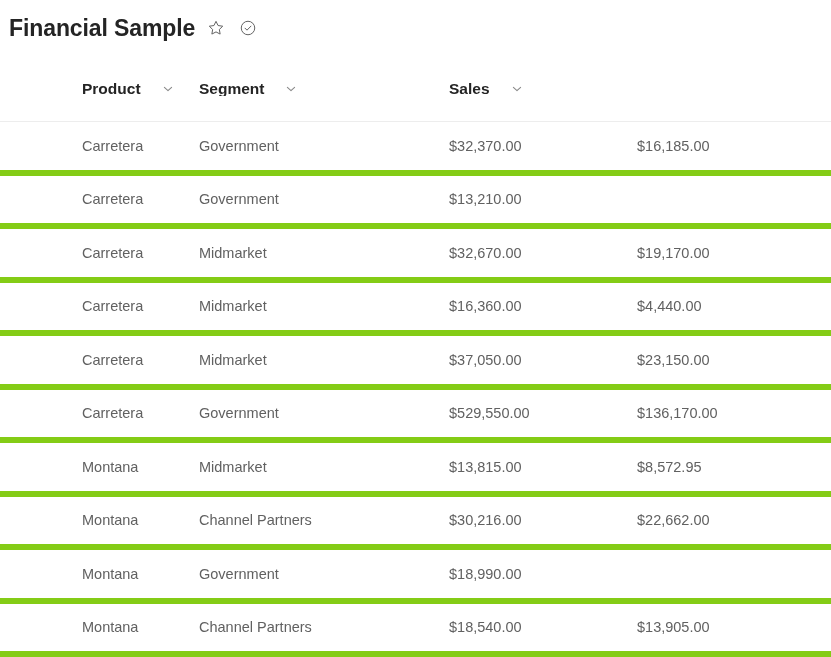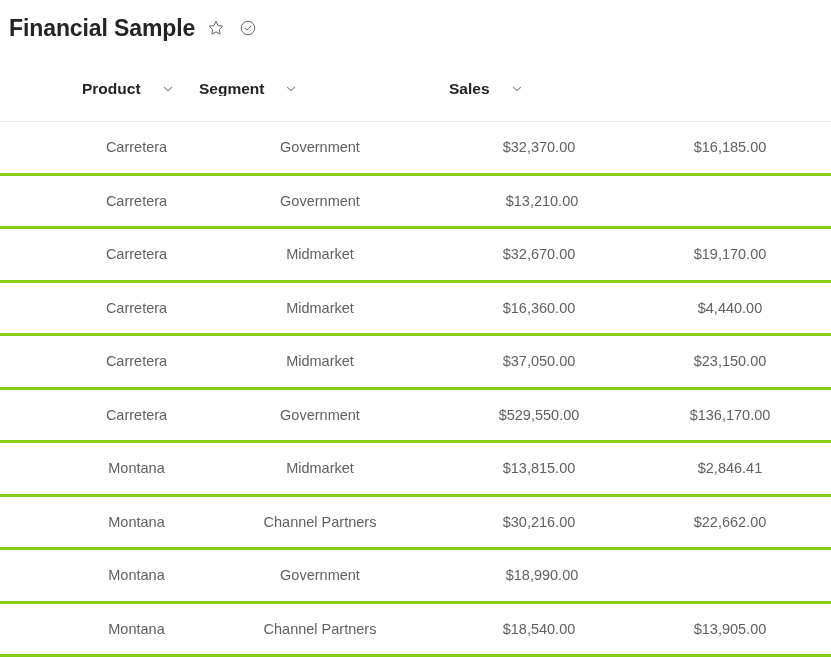--- a/index.html
+++ b/index.html
@@ -11,21 +11,20 @@
     background: #ffffff;
     font-family: "Liberation Sans", sans-serif;
     overflow: hidden;
   }
 
   .page {
     position: relative;
     width: 769px;
     height: 657px;
     background: #ffffff;
-    text-align: center;
   }
 
   
   .title-bar {
     display: flex;
     align-items: center;
     height: 56px;
     padding: 0 0 0 9px;
     gap: 10px;
   }
@@ -49,21 +48,21 @@
 
   
   .table {
     width: 831px;
   }
   .row {
     display: flex;
     align-items: center;
     width: 100%;
     padding-left: 9px;
-    border-bottom: 3px solid #84cc16;
+    border-bottom: 6px solid #84cc16;
   }
   .header-row {
     height: 66px;
     align-items: center;
     border-bottom: 1px solid #ededed;
   }
   .data-row {
     height: 53.5px;
   }
 
@@ -196,21 +195,21 @@
         <div class="row data-row">
           <div class="cell col-product">Carretera</div>
           <div class="cell col-segment">Government</div>
           <div class="cell col-sales">$529,550.00</div>
           <div class="cell col-profit">$136,170.00</div>
         </div>
         <div class="row data-row">
           <div class="cell col-product">Montana</div>
           <div class="cell col-segment">Midmarket</div>
           <div class="cell col-sales">$13,815.00</div>
-          <div class="cell col-profit">$2,846.41</div>
+          <div class="cell col-profit">$8,572.95</div>
         </div>
         <div class="row data-row">
           <div class="cell col-product">Montana</div>
           <div class="cell col-segment">Channel Partners</div>
           <div class="cell col-sales">$30,216.00</div>
           <div class="cell col-profit">$22,662.00</div>
         </div>
         <div class="row data-row">
           <div class="cell col-product">Montana</div>
           <div class="cell col-segment">Government</div>

